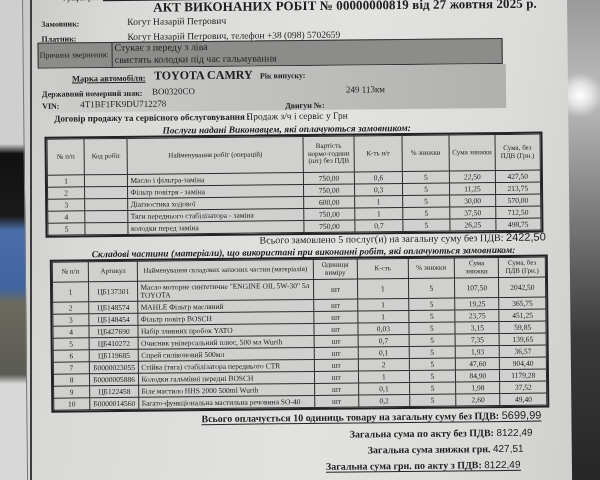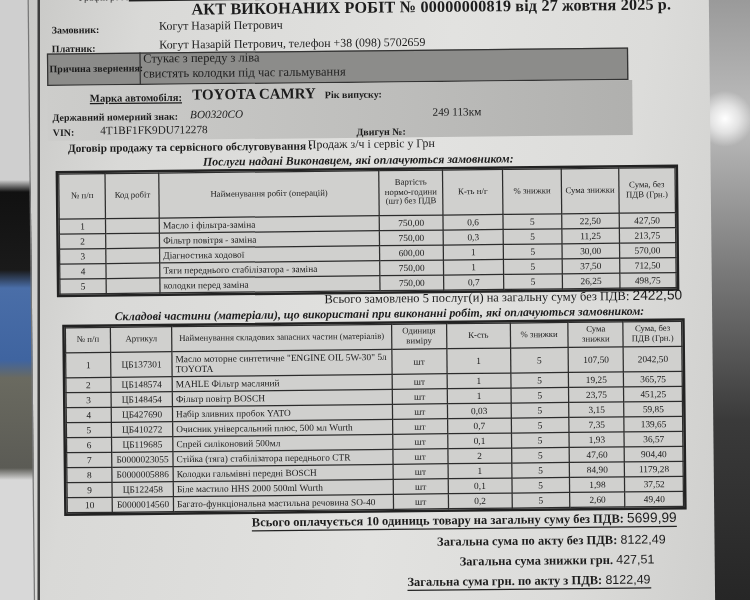--- a/index.html
+++ b/index.html
@@ -35,21 +35,21 @@
   .abs { position: absolute; white-space: nowrap; }
   .topline { left: 80px; top: 3px; width: 435px; height: 3px; background: #222; }
   .topcut { left: 40px; top: -2px; font-size: 8px; color: #333; }
   .title { left: 130px; top: 5px; font-size: 13px; font-weight: bold; letter-spacing: 0.1px; }
   .lbl { font-size: 8px; font-weight: bold; }
   .val { font-size: 9.5px; }
   .reason-box {
     left: 36px; top: 47px; width: 465px; height: 26px;
     background: #8c8c8a; border: 1px solid #333;
   }
-  .reason-label { left: 38px; top: 55px; font-size: 8px; font-weight: bold; }
+  .reason-label { left: 38px; top: 55px; font-size: 8px; font-weight: normal; }
   .reason-div { left: 110px; top: 47px; width: 1px; height: 26px; background:#333; }
   .reason-line { left: 113px; font-size: 10px; color: #222; }
   .car-box {
     left: 36px; top: 73px; width: 468px; height: 44px;
     background: linear-gradient(90deg, #cdcdcb 0%, #bdbdbb 60%, #b0b0ae 100%);
   }
   .section-title { font-size: 9.5px; font-weight: bold; font-style: italic; }
   table.grid {
     position: absolute; border-collapse: collapse; font-size: 7.5px;
     background: #d0d0ce;
@@ -86,21 +86,21 @@
   <div class="abs reason-box" style="left:14px;"></div>
   <div class="abs reason-div" style="left:88px;"></div>
   <div class="abs reason-label" style="left:16px;">Причина звернення:</div>
   <div class="abs reason-line" style="left:91px;top:47px;">Стукає з переду з ліва</div>
   <div class="abs reason-line" style="left:91px;top:59px;">свистять колодки під час гальмування</div>
 
   <div class="abs car-box" style="left:14px;"></div>
   <div class="abs lbl" style="left:48px;top:78px;font-size:8.5px;text-decoration:underline;">Марка автомобіля:</div>
   <div class="abs" style="left:130px;top:74px;font-size:12px;font-weight:bold;">TOYOTA CAMRY</div>
   <div class="abs lbl" style="left:18px;top:94px;">Державний номерний знак:</div>
-  <div class="abs val" style="left:128px;top:92px;font-size:9px;font-style:italic;">BO0320CO</div>
+  <div class="abs val" style="left:128px;top:92px;font-size:9px;">BO0320CO</div>
   <div class="abs lbl" style="left:236px;top:78px;">Рік випуску:</div>
   <div class="abs val" style="left:322px;top:92px;font-size:9px;">249 113км</div>
   <div class="abs lbl" style="left:18px;top:106px;">VIN:</div>
   <div class="abs val" style="left:56px;top:104px;font-size:9px;">4T1BF1FK9DU712278</div>
   <div class="abs lbl" style="left:261px;top:108px;">Двигун №:</div>
 
   <div class="abs" style="left:30px;top:118px;font-size:9px;font-weight:bold;">Договір продажу та сервісного обслуговування :</div>
   <div class="abs" style="left:222px;top:118px;font-size:9.5px;">Продаж з/ч і сервіс у Грн</div>
 
   <div class="abs section-title" style="left:138px;top:131px;">Послуги надані Виконавцем, які оплачуються замовником:</div>

